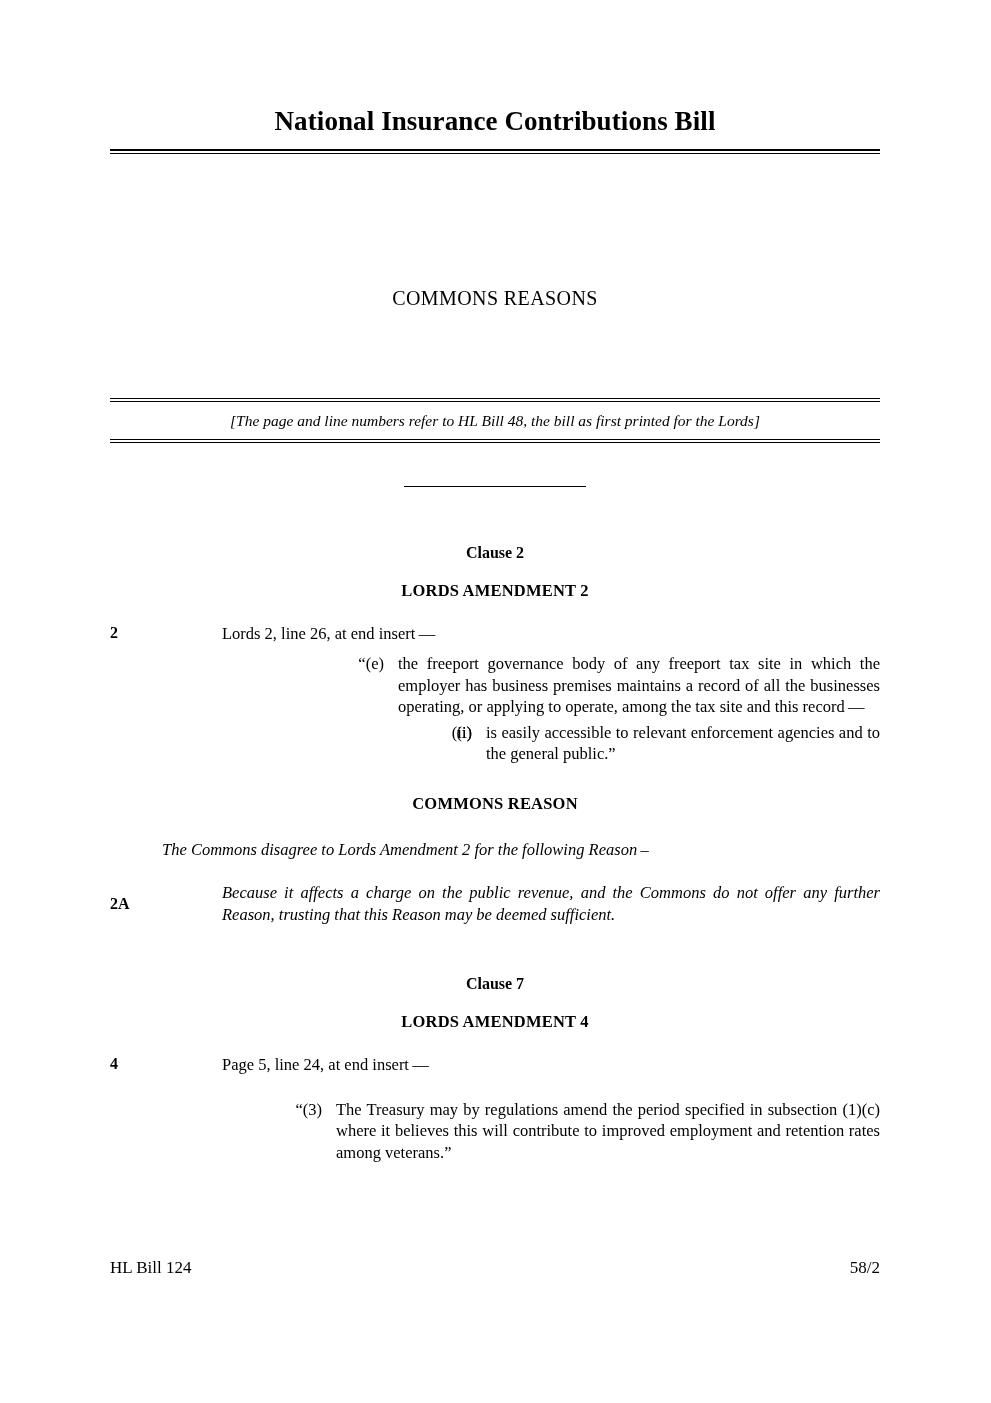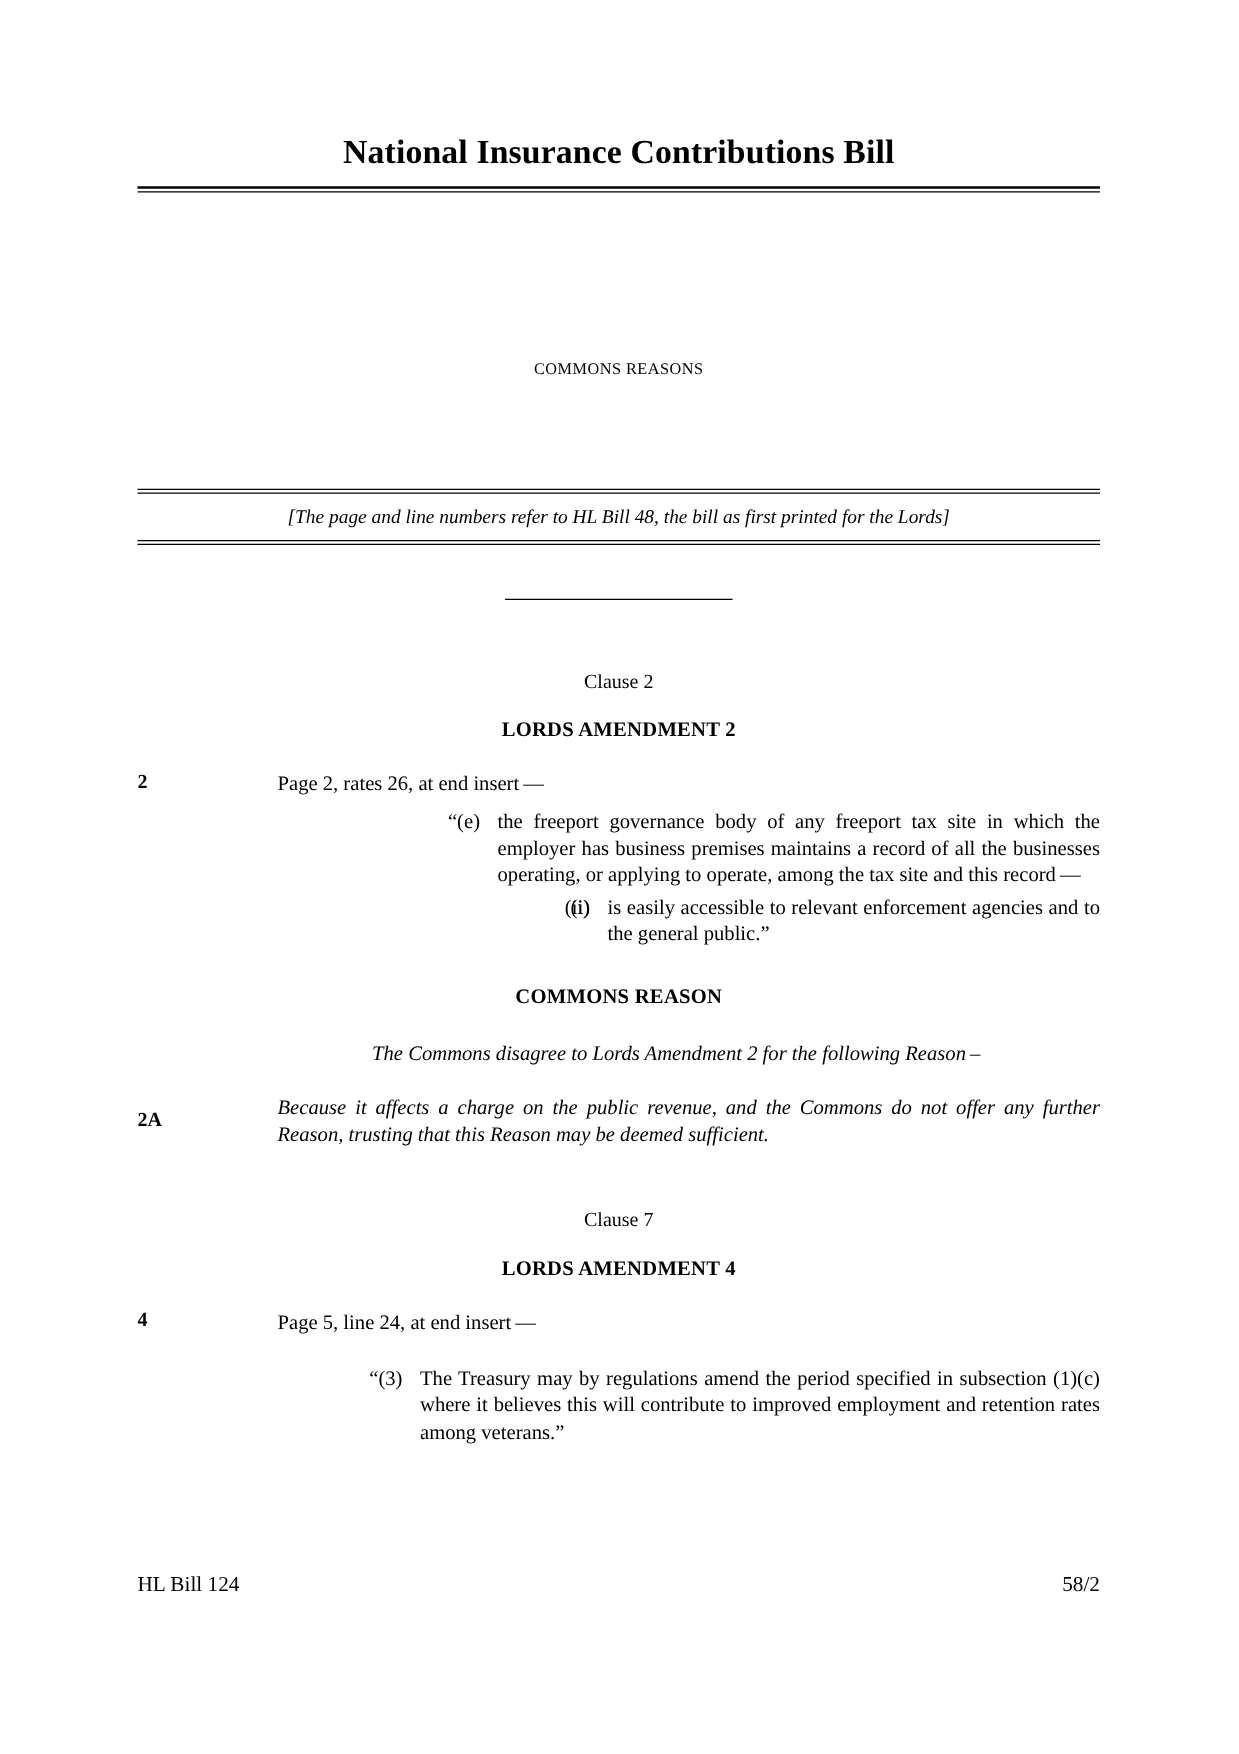--- a/index.html
+++ b/index.html
@@ -39,21 +39,21 @@
   .rule-double-title {
     margin-top: 12px;
     border-top: 2.4px solid #000;
     border-bottom: 1.2px solid #000;
     height: 2px;
   }
 
   
   .section-heading {
     text-align: center;
-    font-size: 13px;
+    font-size: 20px;
     margin: 0;
     padding-top: 133px;
     letter-spacing: 0.4px;
     font-weight: normal;
   }
 
   
   .note-band {
     margin-top: 88px;
   }
@@ -76,21 +76,21 @@
     margin: 0 auto;
     margin-top: 43px;
     border-top: 1.3px solid #000;
     height: 0;
   }
 
   
   .clause-title {
     text-align: center;
     font-size: 16px;
-    font-weight: normal;
+    font-weight: bold;
     margin: 0;
   }
   .clause-2-title { padding-top: 57px; }
   .clause-7-title { padding-top: 49px; }
 
   .amendment-heading {
     text-align: center;
     font-size: 16.5px;
     margin: 0;
     padding-top: 19px;
@@ -165,24 +165,23 @@
   .reason-heading {
     text-align: center;
     font-size: 16.5px;
     margin: 0;
     padding-top: 30px;
     letter-spacing: 0.2px;
   }
   .reason-lead {
     font-style: italic;
     font-size: 16.5px;
-    margin-left: 92px;
+    margin-left: 52px;
     padding-top: 25px;
     line-height: 1.3;
-    text-align: center;
   }
   .reason-row {
     position: relative;
     padding-top: 22px;
   }
   .reason-row .margin-num { top: 34px; }
   .reason-text {
     margin-left: 112px;
     font-style: italic;
     font-size: 16.5px;
@@ -220,21 +219,21 @@
   </div>
 
   <div class="divider-short"></div>
 
   <h3 class="clause-title clause-2-title">Clause 2</h3>
 
   <h4 class="amendment-heading">LORDS AMENDMENT 2</h4>
 
   <div class="amend-row">
     <div class="margin-num">2</div>
-    <div class="amend-body">Page 2, rates 26, at end insert —</div>
+    <div class="amend-body">Lords 2, line 26, at end insert —</div>
   </div>
 
   <div class="sub-para level-e">
     <span class="marker">“(e)</span>
     <span class="text">the freeport governance body of any freeport tax site in which the employer has business premises maintains a record of all the businesses operating, or applying to operate, among the tax site and this record —</span>
   </div>
 
   <div class="sub-para level-i">
     <span class="marker">(i)</span>
   </div>

